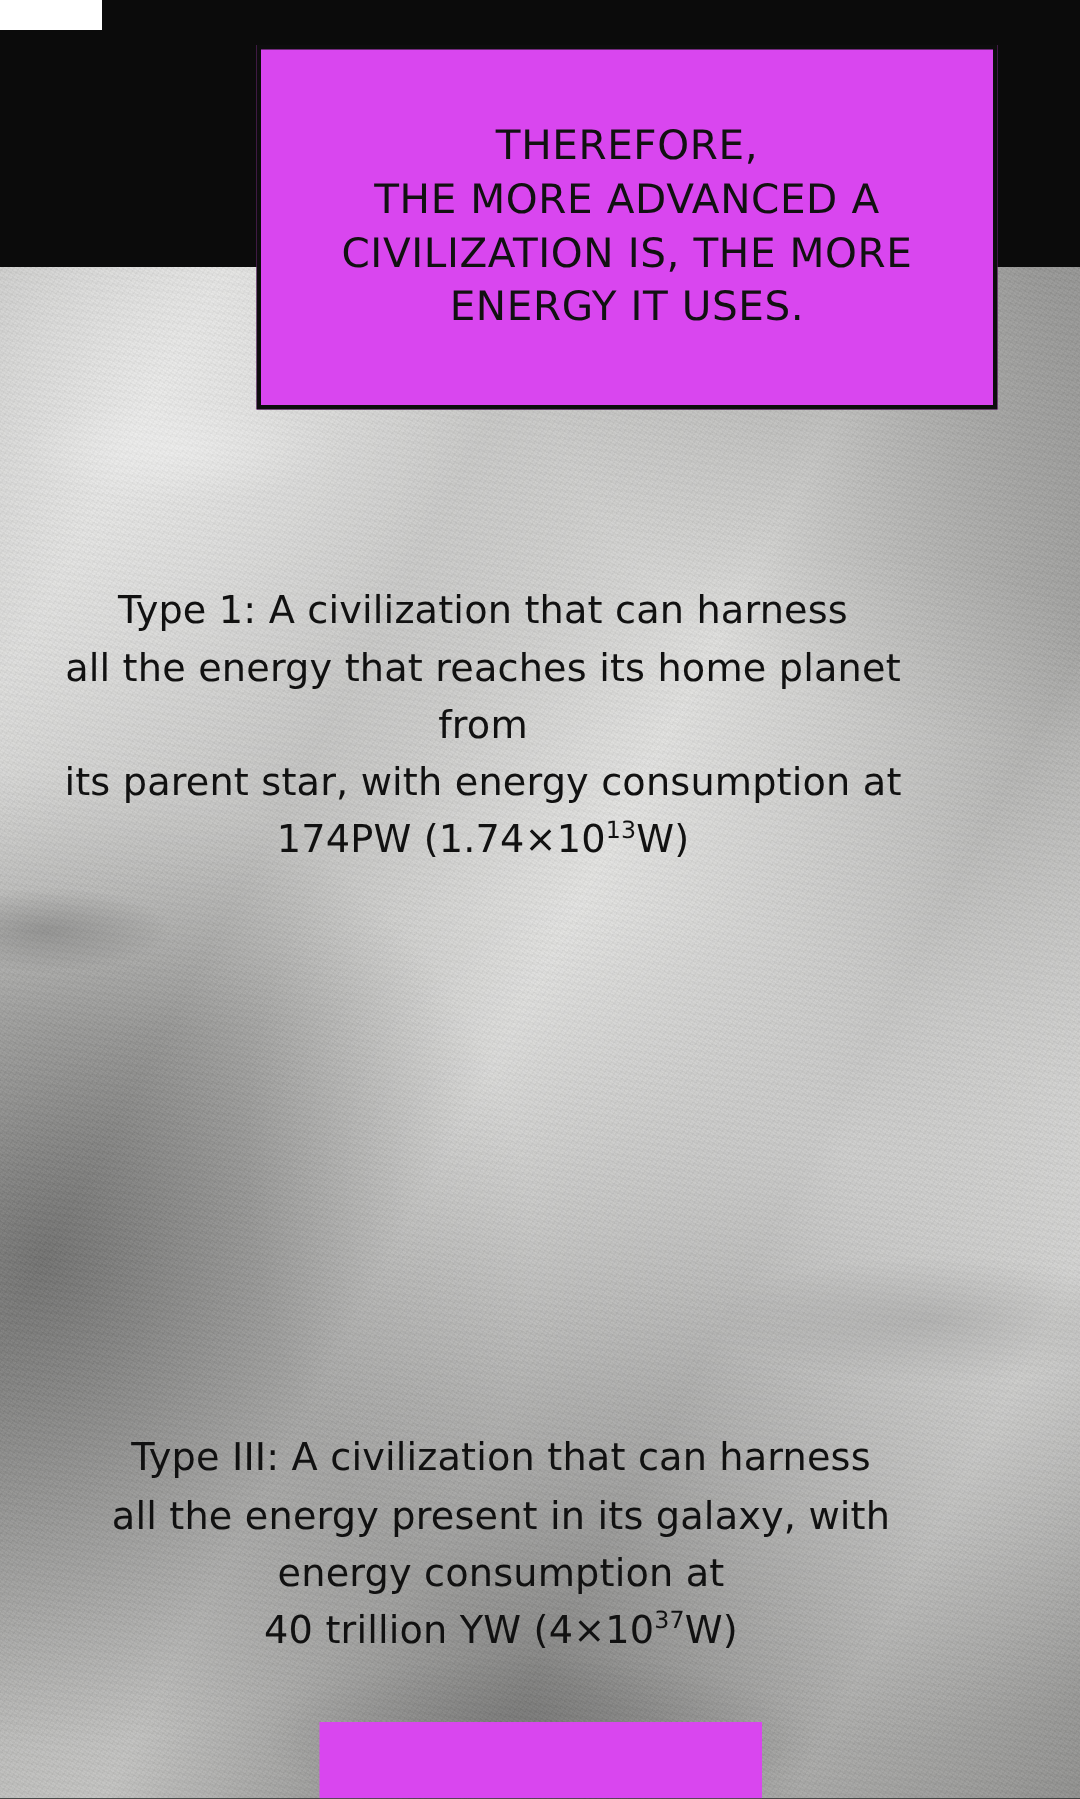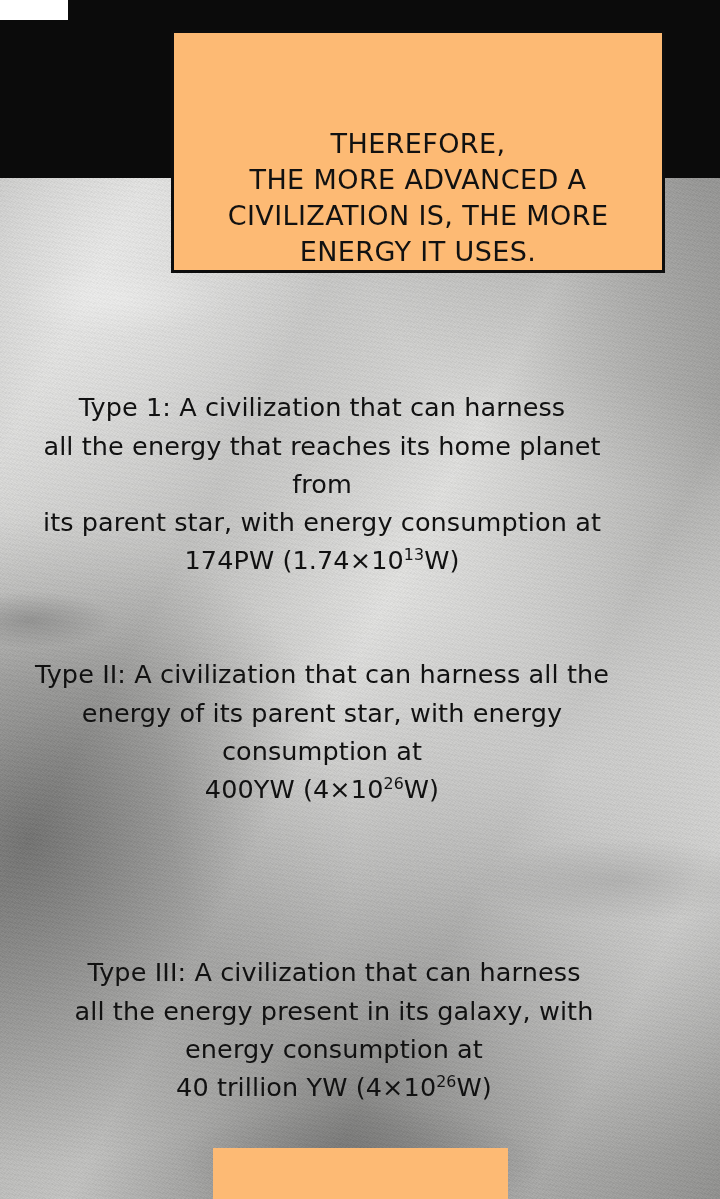--- a/index.html
+++ b/index.html
@@ -70,24 +70,24 @@
     left: 0;
     top: 0;
     width: 68px;
     height: 20px;
     background: #ffffff;
   }
 
   
   .panel {
     position: absolute;
-    background: #fdba74;
+    background: #d946ef;
     box-sizing: border-box;
     display: flex;
-    align-items: flex-end;
+    align-items: center;
     justify-content: center;
     text-align: center;
   }
   #caption-panel {
     left: 171px;
     top: 30px;
     width: 494px;
     height: 243px;
     border: 3px solid #0d0d0d;
   }
@@ -151,31 +151,25 @@
 ENERGY IT USES.</div>
   </div>
 
   <div class="para" id="para-1">
     <span>Type 1: A civilization that can harness
 all the energy that reaches its home planet from
 its parent star, with energy consumption at
 174PW (1.74×10</span><sup>13</sup><span>W)</span>
   </div>
 
-  <div class="para" id="para-2">
-    <span>Type II: A civilization that can harness all the
-energy of its parent star, with energy
-consumption at
-400YW (4×10</span><sup>26</sup><span>W)</span>
-  </div>
 
   <div class="para" id="para-3">
     <span>Type III: A civilization that can harness
 all the energy present in its galaxy, with
 energy consumption at
-40 trillion YW (4×10</span><sup>26</sup><span>W)</span>
+40 trillion YW (4×10</span><sup>37</sup><span>W)</span>
   </div>
 
   <div class="panel" id="bottom-panel">
     <div></div>
   </div>
 
 </div>
 
 </body></html>

